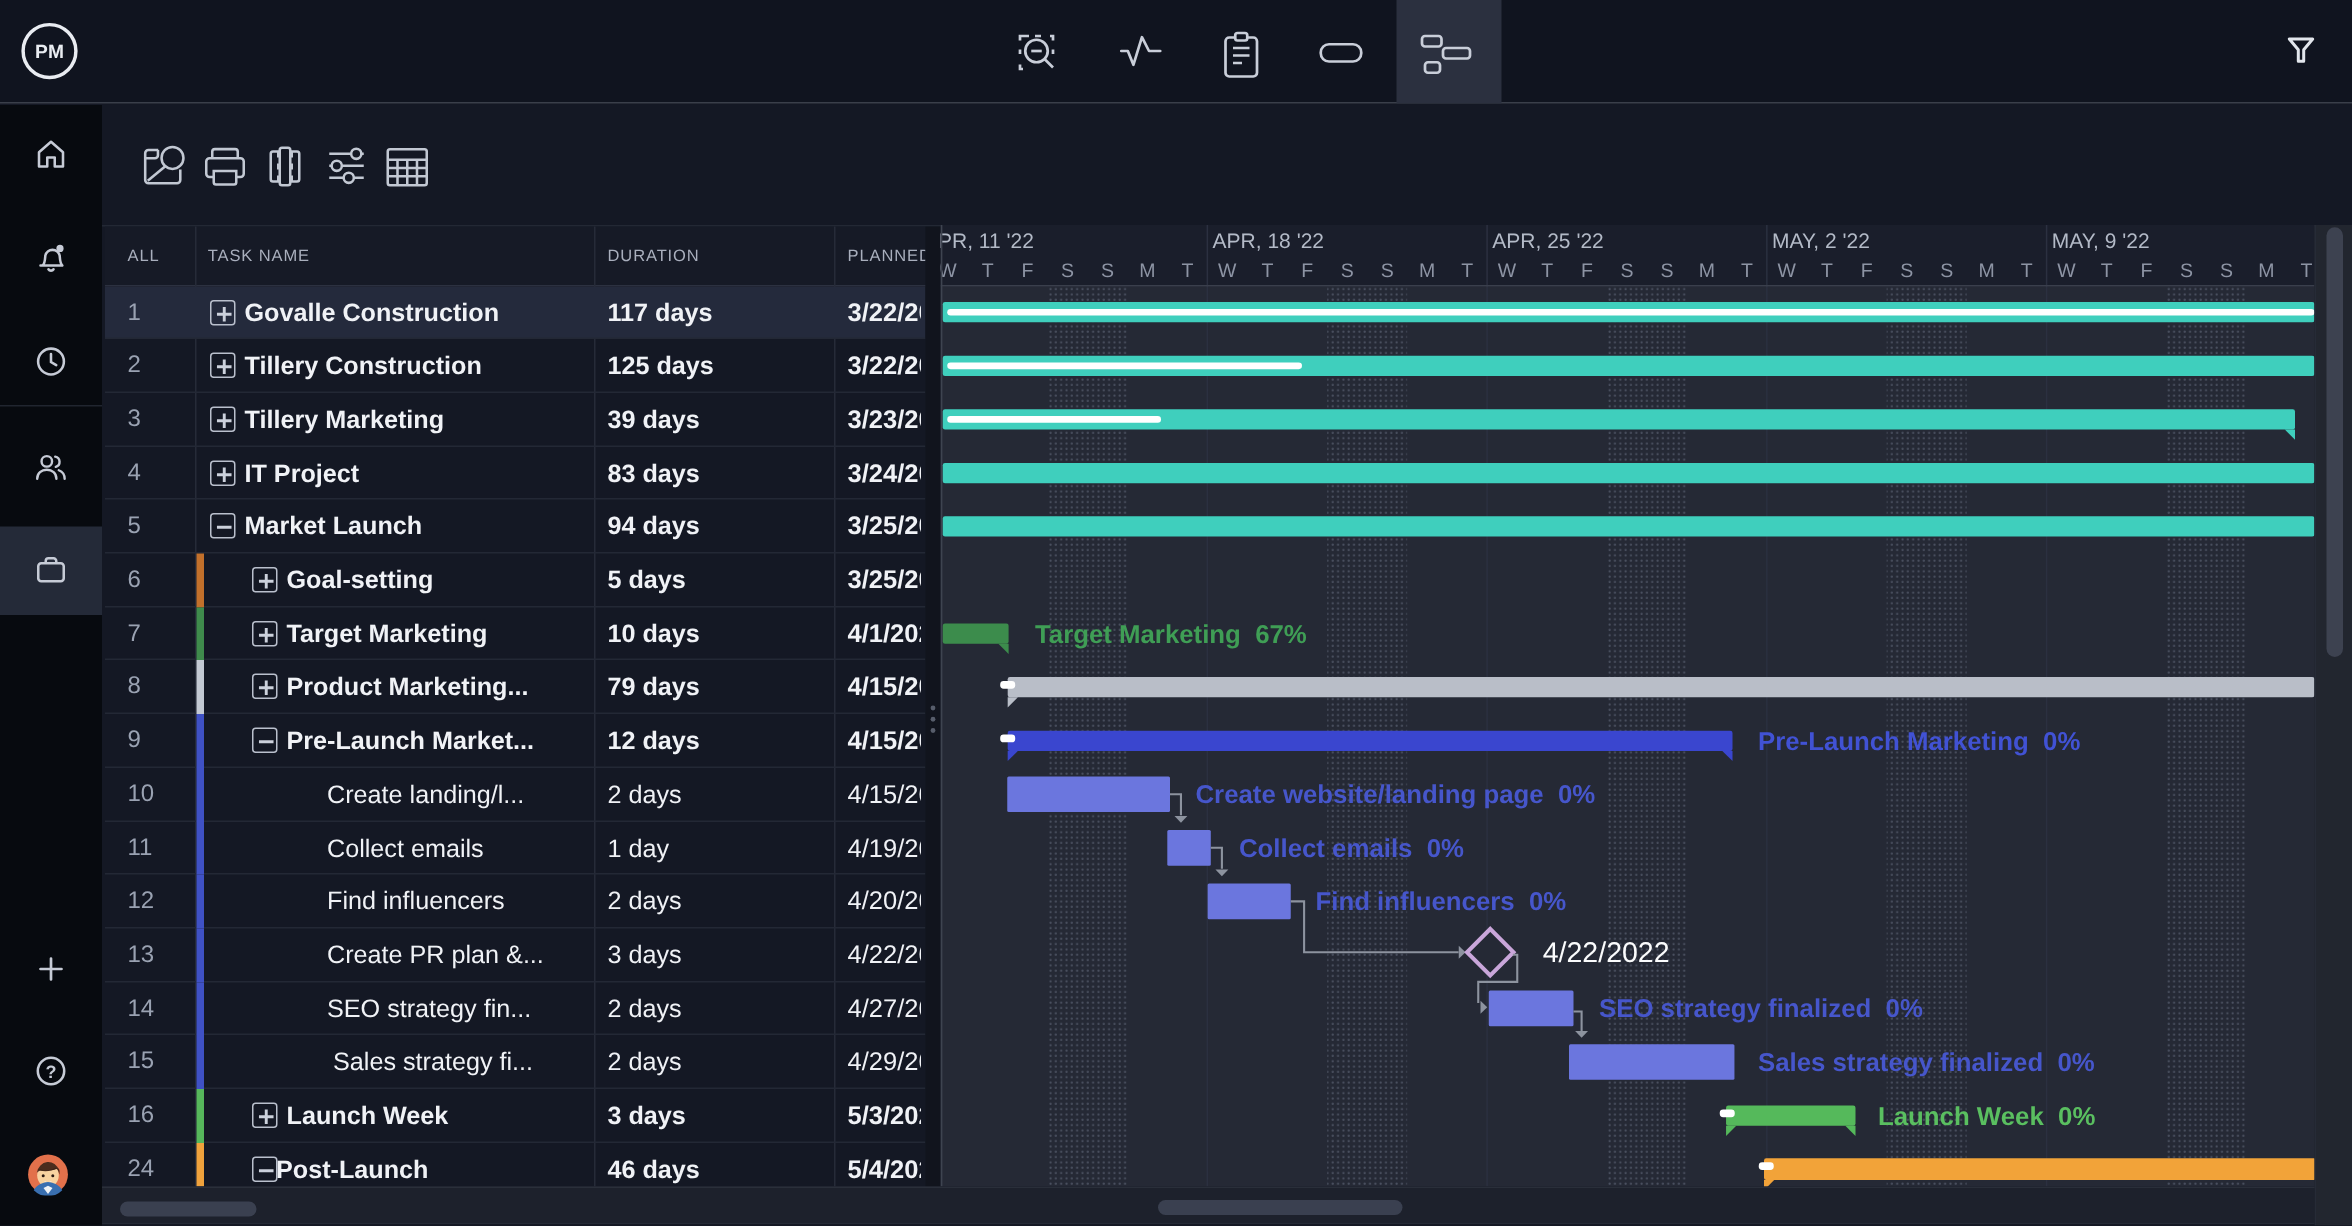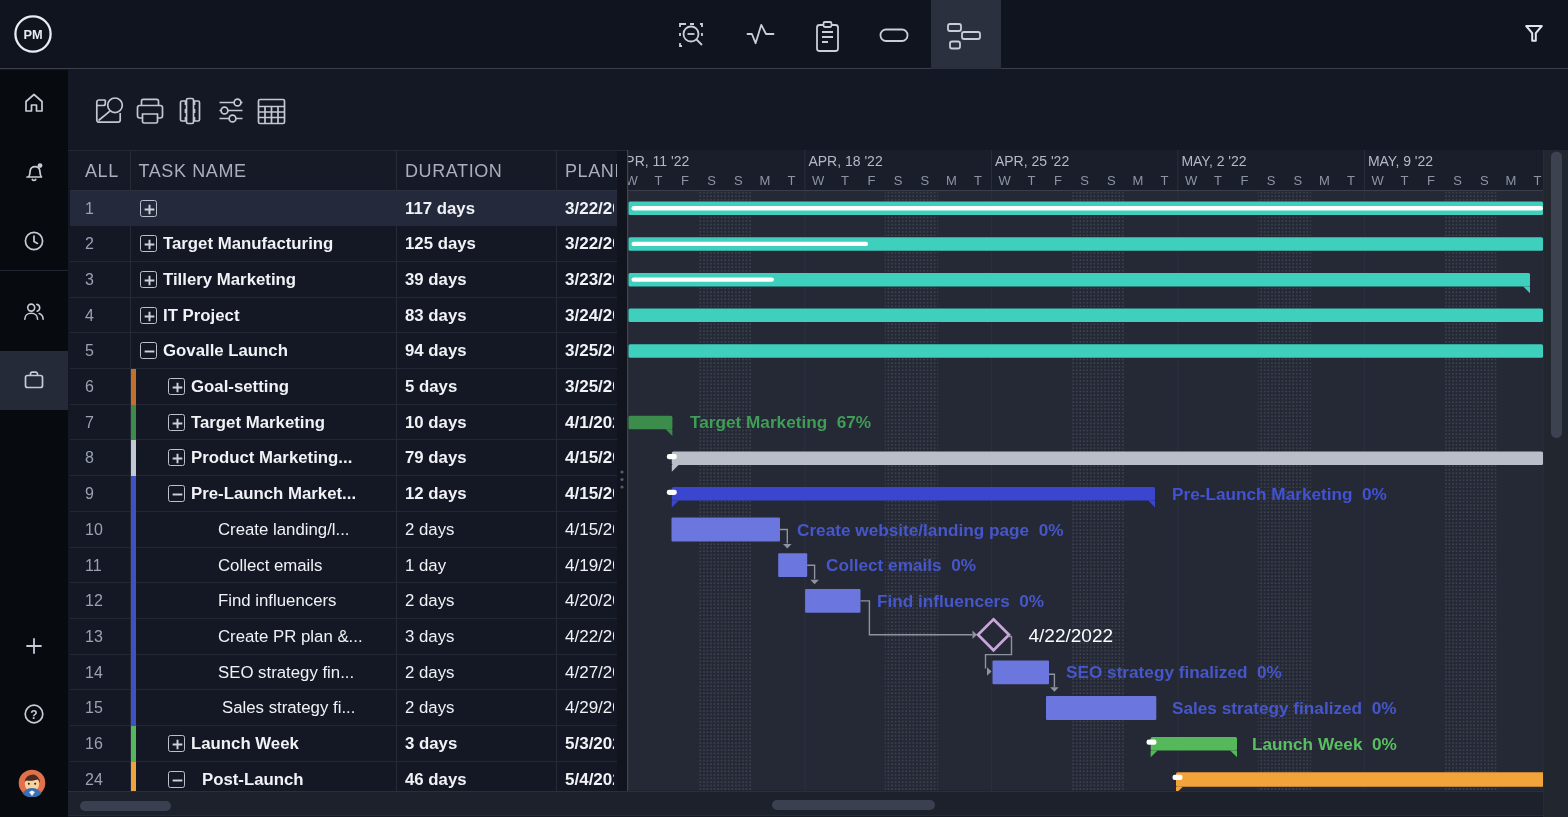--- a/index.html
+++ b/index.html
@@ -5,21 +5,21 @@
  font-family:"Liberation Sans",sans-serif;}
 .abs{position:absolute}
 #topbar{position:absolute;left:0;top:0;width:1568px;height:69px;background:#10141f;border-bottom:1px solid #3a3f4a}
 #activetab{position:absolute;left:931px;top:0;width:70px;height:69px;background:#2b303f}
 #rail{position:absolute;left:0;top:70px;width:68px;height:747px;background:#070a0f}
 #railsep{position:absolute;left:0;top:270px;width:68px;height:1px;background:#20252f}
 #railactive{position:absolute;left:0;top:351px;width:68px;height:59px;background:#242a38}
 #main{position:absolute;left:68px;top:70px;width:1500px;height:747px;background:#141824}
 .hdrline{position:absolute;left:68px;top:150px;width:1500px;height:1px;background:#232834}
 #thead{position:absolute;left:70px;top:151px;width:547px;height:40px;border-bottom:1px solid #2c3140;background:#161a26;overflow:hidden}
-.hcell{position:absolute;top:0;height:40px;line-height:40px;font-size:18px;color:#a9afbd;letter-spacing:.6px;white-space:nowrap}
+.hcell{position:absolute;top:0;height:40px;line-height:40px;font-size:11px;color:#a9afbd;letter-spacing:.6px;white-space:nowrap}
 #tbody{position:absolute;left:70px;top:190.6px;width:547px;height:600.2px;overflow:hidden}
 .row{position:absolute;left:0;width:547px;height:35.7px;border-bottom:1px solid #232835}
 .row1{background:#242a3c}
 .colb{position:absolute;top:151px;width:1px;height:639.8px;background:#262b38}
 .num{position:absolute;left:15px;top:0;height:35px;line-height:35px;font-size:16px;color:#9aa2b2}
 .strip{position:absolute;left:61px;top:0;width:5px;height:35.7px}
 .tname{position:absolute;top:0;height:35px;line-height:35px;font-size:16.8px;color:#f0f2f6;white-space:nowrap}
 .bold{font-weight:bold}
 .dur{position:absolute;left:335px;top:0;height:17px;line-height:35px;font-size:16.8px;color:#f0f2f6;white-space:nowrap}
 .pln{position:absolute;left:495px;top:0;height:35px;line-height:35px;font-size:17px;color:#f0f2f6;white-space:nowrap;width:49px;overflow:hidden}
@@ -142,31 +142,32 @@
 <div class="colb" style="left:396px"></div>
 <div class="colb" style="left:556px"></div>
 <div id="tbody">
 <div class="row row1" style="top:0.00px">
 <div class="num">1</div>
 <div class="exp" style="left:70px">
         <svg width="17" height="17" viewBox="1.5 1.5 14 14" stroke="#ccd1dc" stroke-width="1.6">
           <path d="M8.5 4.5 V12.5 M4.5 8.5 H12.5"></path>
         </svg>
       </div>
+<div class="tname bold" style="left:93px">Govalle Construction</div>
 <div class="dur bold bold">117 days</div>
 <div class="pln bold">3/22/2022</div>
 </div>
 <div class="row" style="top:35.70px">
 <div class="num">2</div>
 <div class="exp" style="left:70px">
         <svg width="17" height="17" viewBox="1.5 1.5 14 14" stroke="#ccd1dc" stroke-width="1.6">
           <path d="M8.5 4.5 V12.5 M4.5 8.5 H12.5"></path>
         </svg>
       </div>
-<div class="tname bold" style="left:93px">Target Manufacturing</div>
+<div class="tname bold" style="left:93px">Tillery Construction</div>
 <div class="dur bold bold">125 days</div>
 <div class="pln bold">3/22/2022</div>
 </div>
 <div class="row" style="top:71.40px">
 <div class="num">3</div>
 <div class="exp" style="left:70px">
         <svg width="17" height="17" viewBox="1.5 1.5 14 14" stroke="#ccd1dc" stroke-width="1.6">
           <path d="M8.5 4.5 V12.5 M4.5 8.5 H12.5"></path>
         </svg>
       </div>
@@ -185,21 +186,21 @@
 <div class="dur bold bold">83 days</div>
 <div class="pln bold">3/24/2022</div>
 </div>
 <div class="row" style="top:142.80px">
 <div class="num">5</div>
 <div class="exp" style="left:70px">
         <svg width="17" height="17" viewBox="1.5 1.5 14 14" stroke="#ccd1dc" stroke-width="1.6">
           <path d="M4.5 8.5 H12.5"></path>
         </svg>
       </div>
-<div class="tname bold" style="left:93px">Govalle Launch</div>
+<div class="tname bold" style="left:93px">Market Launch</div>
 <div class="dur bold bold">94 days</div>
 <div class="pln bold">3/25/2022</div>
 </div>
 <div class="row" style="top:178.50px">
 <div class="num">6</div>
 <div class="strip" style="background:#c2702b"></div>
 <div class="exp" style="left:98px">
         <svg width="17" height="17" viewBox="1.5 1.5 14 14" stroke="#ccd1dc" stroke-width="1.6">
           <path d="M8.5 4.5 V12.5 M4.5 8.5 H12.5"></path>
         </svg>
@@ -299,21 +300,21 @@
 <div class="pln bold">5/3/2022</div>
 </div>
 <div class="row" style="top:571.20px">
 <div class="num">24</div>
 <div class="strip" style="background:#f0a23c"></div>
 <div class="exp" style="left:98px">
         <svg width="17" height="17" viewBox="1.5 1.5 14 14" stroke="#ccd1dc" stroke-width="1.6">
           <path d="M4.5 8.5 H12.5"></path>
         </svg>
       </div>
-<div class="tname bold" style="left:132px">Post-Launch</div>
+<div class="tname bold" style="left:114px">Post-Launch</div>
 <div class="dur bold bold">46 days</div>
 <div class="pln bold">5/4/2022</div>
 </div>
 </div>
 <div id="gutter"></div>
 <svg class="abs" style="left:618px;top:468px" width="8" height="24" viewBox="0 0 8 24">
     <circle cx="4" cy="4" r="1.6" fill="#575d6b"></circle>
     <circle cx="4" cy="11.5" r="1.6" fill="#575d6b"></circle>
     <circle cx="4" cy="19" r="1.6" fill="#575d6b"></circle>
   </svg>

